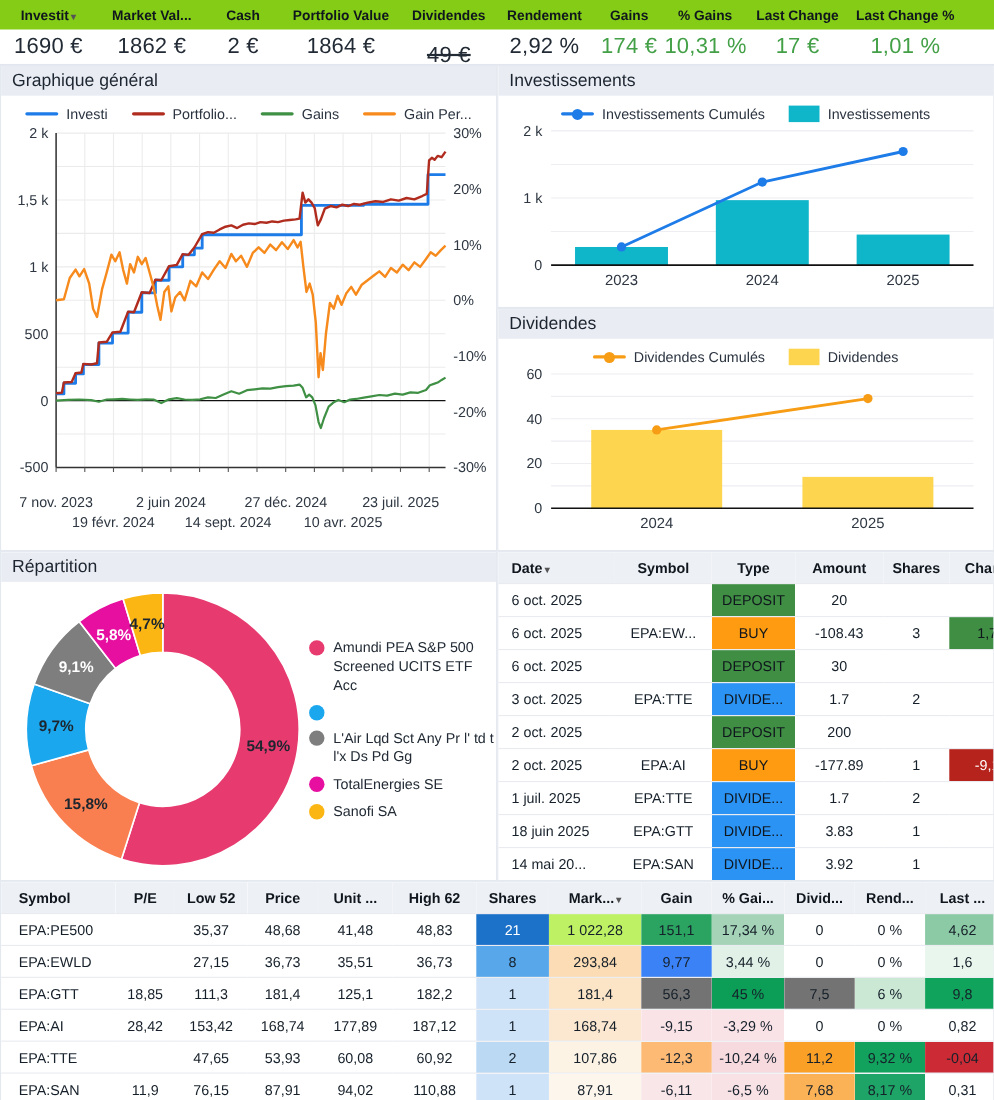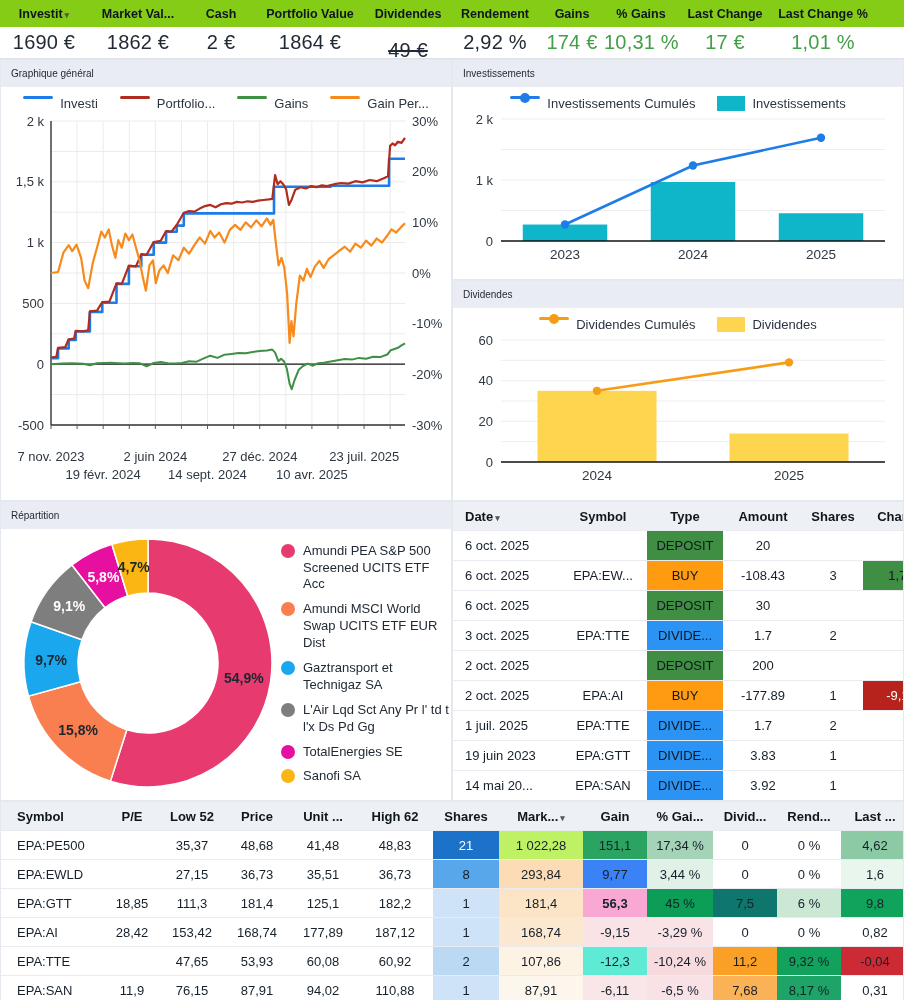--- a/index.html
+++ b/index.html
@@ -14,29 +14,29 @@
   .metrics-values{display:flex;height:31px;align-items:center;background:#fff;}
   .m-cell{text-align:center;white-space:nowrap;overflow:hidden;}
   .m-label{font-weight:700;font-size:12.5px;color:#10161d;}
   .m-value{font-size:20px;font-weight:400;color:#222b35;letter-spacing:.2px;}
   .m-value.green{color:#43a047;}
   .m-value.strike{text-decoration:line-through;}
   .sort-caret{font-size:9px;color:#555;margin-left:2px;}
   
   .row{display:flex;}
   .panel{background:#fff;border:1px solid #e4e8ef;box-sizing:border-box;overflow:hidden;}
-  .sec-title{background:#e9edf3;padding:5px 10px;font-size:10px;color:#1d2530;height:17px;line-height:17px;}
+  .sec-title{background:#e9edf3;padding:5px 10px;font-size:16px;color:#1d2530;height:17px;line-height:17px;}
   #panel-graphique{width:452px;height:442px;}
   .right-col{width:452px;display:flex;flex-direction:column;}
   #panel-invest,#panel-div{width:452px;height:221px;}
   #panel-repartition,#panel-transactions{width:452px;height:300px;}
   #panel-positions{width:904px;height:200px;}
   
   .legend{display:flex;justify-content:center;align-items:center;gap:22px;padding:9px 0 2px 0;font-size:13px;color:#2b3440;}
-  .lg-item{display:flex;gap:7px;cursor:pointer;white-space:nowrap;}
+  .lg-item{display:flex;align-items:center;gap:7px;cursor:pointer;white-space:nowrap;}
   .lg-line{display:inline-block;width:30px;height:3px;border-radius:2px;}
   .lg-linedot{position:relative;display:inline-block;width:30px;height:3px;border-radius:2px;}
   .lg-linedot::after{content:"";position:absolute;left:10px;top:-3.5px;width:10px;height:10px;border-radius:50%;background:inherit;}
   .lg-swatch{display:inline-block;width:28px;height:15px;}
   
   .donut-wrap{display:flex;align-items:center;}
   .donut-legend{width:168px;display:flex;flex-direction:column;gap:8px;font-size:13px;color:#222b35;line-height:1.3;justify-content:flex-end;}
   .dl-item{display:flex;gap:8px;align-items:flex-start;cursor:pointer;}
   .dl-dot{flex:0 0 14px;width:14px;height:14px;border-radius:50%;margin-top:1px;}
   
@@ -270,26 +270,21 @@
             <text x="88.4" y="51.9" text-anchor="middle" font-size="14" font-weight="600" fill="#ffffff">5,8%</text>
             <path d="M96.91,14.37 A124,124 0 0 1 133.00,9.00 L133.00,63.00 A70,70 0 0 0 112.63,66.03 Z" fill="#fcb614" stroke="#fff" stroke-width="1.5"></path>
             <text x="118.7" y="42.1" text-anchor="middle" font-size="14" font-weight="600" fill="#1d262e">4,7%</text>
           </svg></div>
       <div class="donut-legend" id="donut-legend">
           <div class="dl-item">
             <span class="dl-dot" style="background: rgb(231, 59, 112);"></span>
             <span>Amundi PEA S&amp;P 500 Screened UCITS ETF Acc</span>
           </div>
           <div class="dl-item">
-            <span class="dl-dot" style="background: rgb(249, 126, 80);"></span>
-            <span>Amundi MSCI World Swap UCITS ETF EUR Dist</span>
-          </div>
-          <div class="dl-item">
             <span class="dl-dot" style="background: rgb(27, 167, 238);"></span>
-            <span>Gaztransport et Technigaz SA</span>
           </div>
           <div class="dl-item">
             <span class="dl-dot" style="background: rgb(126, 126, 126);"></span>
             <span>L'Air Lqd Sct Any Pr l' td t l'x Ds Pd Gg</span>
           </div>
           <div class="dl-item">
             <span class="dl-dot" style="background: rgb(230, 15, 160);"></span>
             <span>TotalEnergies SE</span>
           </div>
           <div class="dl-item">
@@ -362,21 +357,21 @@
           </tr>
           <tr>
             <td>1 juil. 2025</td>
             <td>EPA:TTE</td>
             <td class="badge-cell" style="background: rgb(42, 147, 244);">DIVIDE...</td>
             <td>1.7</td>
             <td>2</td>
             <td></td>
           </tr>
           <tr>
-            <td>19 juin 2023</td>
+            <td>18 juin 2025</td>
             <td>EPA:GTT</td>
             <td class="badge-cell" style="background: rgb(42, 147, 244);">DIVIDE...</td>
             <td>3.83</td>
             <td>1</td>
             <td></td>
           </tr>
           <tr>
             <td>14 mai 20...</td>
             <td>EPA:SAN</td>
             <td class="badge-cell" style="background: rgb(42, 147, 244);">DIVIDE...</td>
@@ -449,23 +444,23 @@
         </tr>
         <tr>
           <td>EPA:GTT</td>
           <td>18,85</td>
           <td>111,3</td>
           <td>181,4</td>
           <td>125,1</td>
           <td>182,2</td>
           <td style="background: rgb(207, 227, 248);">1</td>
           <td style="background: rgb(252, 228, 198);">181,4</td>
-          <td style="background: #f9a8d4; font-weight: bold;">56,3</td>
+          <td style="background: #737373;">56,3</td>
           <td style="background: rgb(12, 158, 86);">45 %</td>
-          <td style="background: #0f766e;">7,5</td>
+          <td style="background: #737373;">7,5</td>
           <td style="background: rgb(203, 232, 213);">6 %</td>
           <td style="background: rgb(16, 163, 91);">9,8</td>
         </tr>
         <tr>
           <td>EPA:AI</td>
           <td>28,42</td>
           <td>153,42</td>
           <td>168,74</td>
           <td>177,89</td>
           <td>187,12</td>
@@ -479,21 +474,21 @@
         </tr>
         <tr>
           <td>EPA:TTE</td>
           <td></td>
           <td>47,65</td>
           <td>53,93</td>
           <td>60,08</td>
           <td>60,92</td>
           <td style="background: rgb(188, 217, 244);">2</td>
           <td style="background: rgb(253, 243, 229);">107,86</td>
-          <td style="background: #5eead4;">-12,3</td>
+          <td style="background: #fdba74;">-12,3</td>
           <td style="background: rgb(246, 218, 222);">-10,24 %</td>
           <td style="background: rgb(250, 160, 38);">11,2</td>
           <td style="background: rgb(18, 162, 93);">9,32 %</td>
           <td style="background: rgb(204, 43, 54);">-0,04</td>
         </tr>
         <tr>
           <td>EPA:SAN</td>
           <td>11,9</td>
           <td>76,15</td>
           <td>87,91</td>

